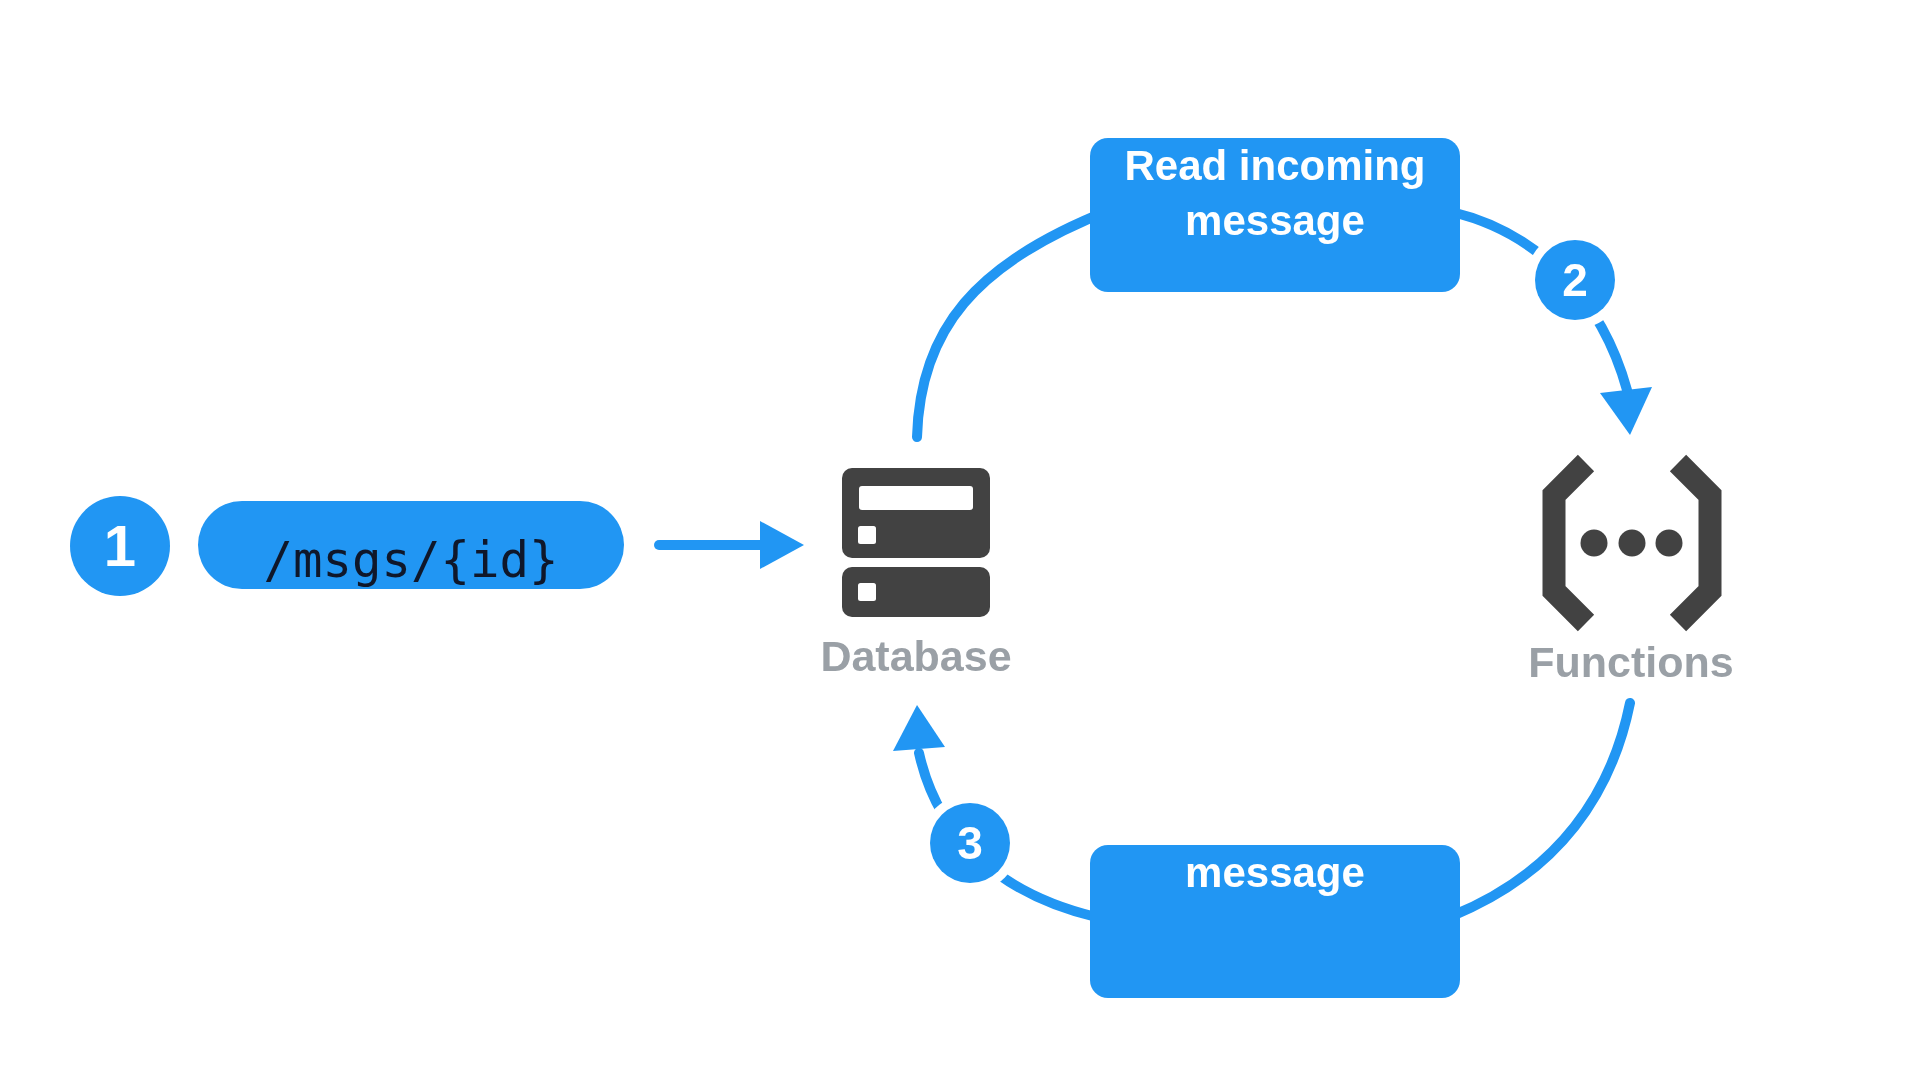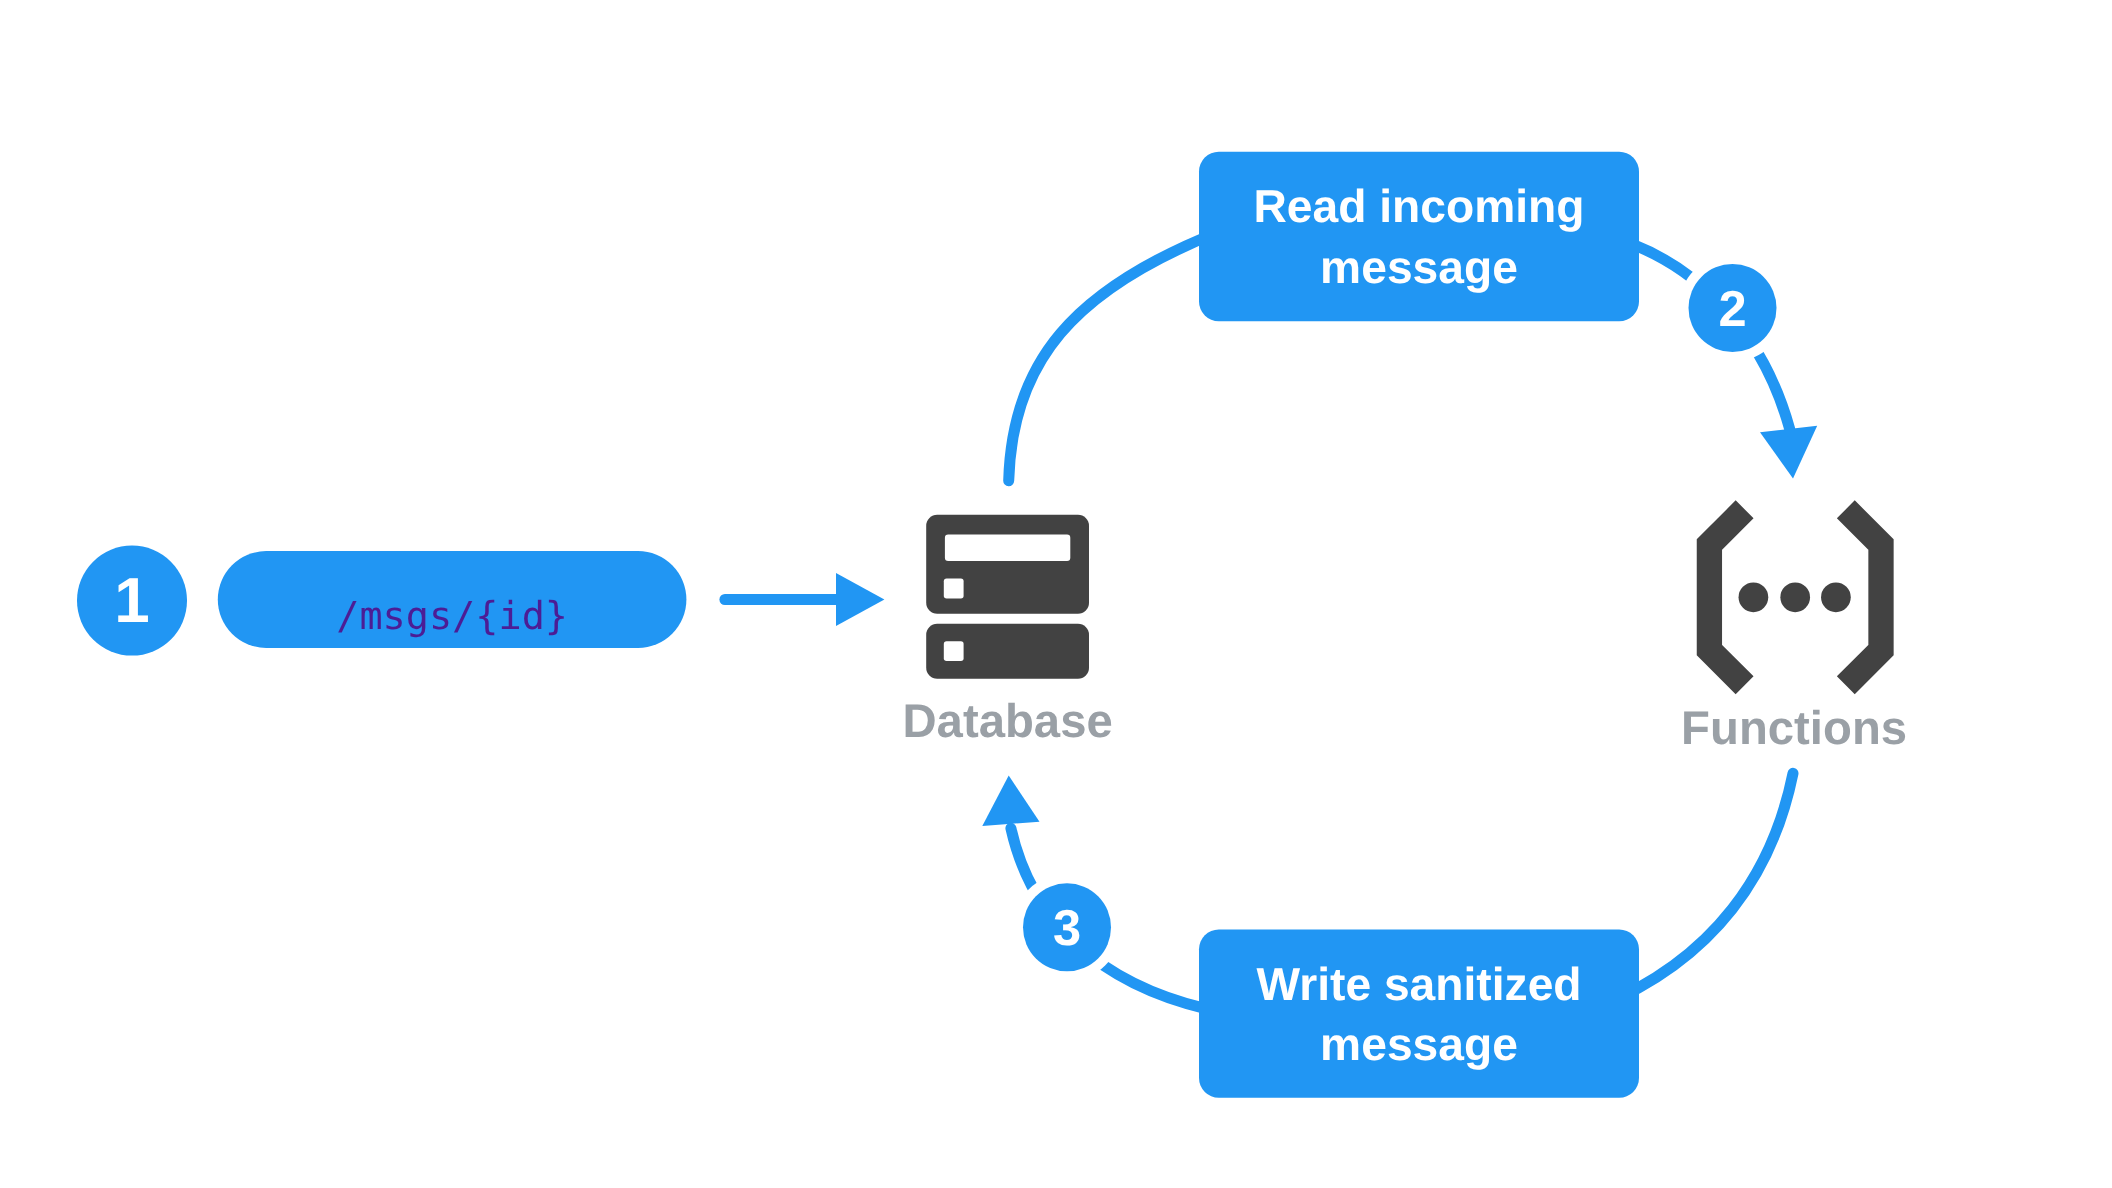--- a/index.html
+++ b/index.html
@@ -19,27 +19,27 @@
   
   .write-to{
     position:absolute;left:195px;top:414px;font-size:46px;font-weight:700;color:#2196F3;
   }
   
   .pill{
     position:absolute;left:198px;top:501px;width:426px;height:88px;background:#2196F3;
     border-radius:44px;display:flex;align-items:center;justify-content:center;
   }
   .pill span{
-    font-family:"DejaVu Sans Mono",monospace;font-size:35px;color:#4c1d95;letter-spacing:0px;margin-top:31px;
+    font-family:"DejaVu Sans Mono",monospace;font-size:49px;color:#0f172a;letter-spacing:0px;margin-top:31px;
   }
   
   .action-box{
-    position:absolute;width:400px;background:#2196F3;border-radius:18px;color:#ffffff;
+    position:absolute;width:370px;background:#2196F3;border-radius:18px;color:#ffffff;
     font-weight:700;font-size:42px;line-height:55px;text-align:center;
-    display:flex;flex-direction:column;align-items:center;justify-content:center;
+    display:flex;flex-direction:column;align-items:center;justify-content:flex-start;
   }
   .read-box{left:1090px;top:138px;height:154px;}
   .write-box{left:1090px;top:845px;height:153px;}
   
   .node-label{
     position:absolute;width:300px;text-align:center;color:#9AA0A6;font-size:43px;font-weight:700;
   }
   .db-label{left:766px;top:632px;}
   .fn-label{left:1481px;top:638px;}
   svg{position:absolute;overflow:visible;}
@@ -94,21 +94,20 @@
     </g>
   </svg>
   <div class="node-label fn-label">Functions</div>
 
   <div class="action-box read-box">
     <span>Read incoming</span>
     <span>message</span>
   </div>
 
   <div class="action-box write-box">
-    <span>Write sanitized</span>
     <span>message</span>
   </div>
 
   <div class="badge badge-2">
     <span>2</span>
   </div>
 
   <div class="badge badge-3">
     <span>3</span>
   </div>

